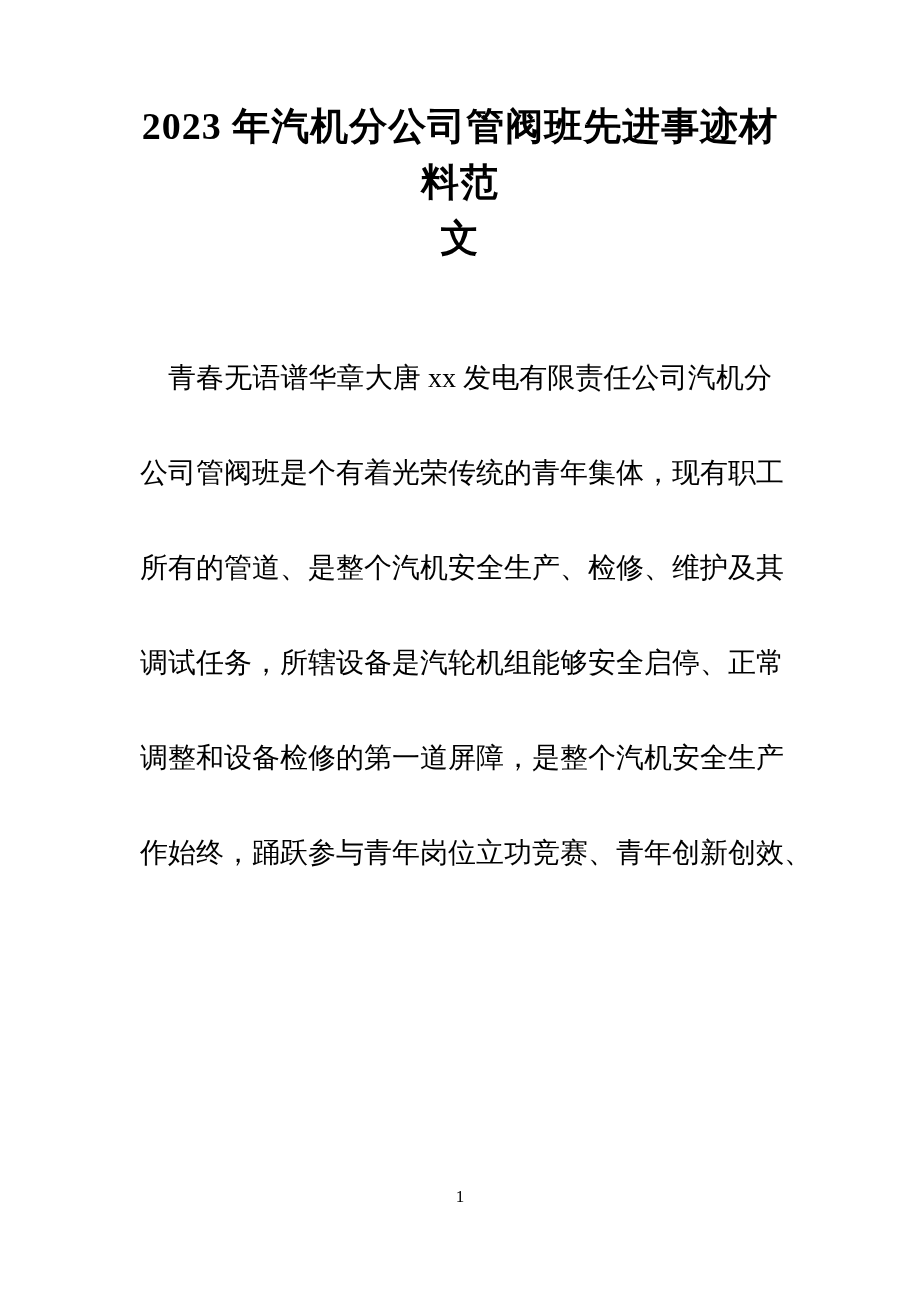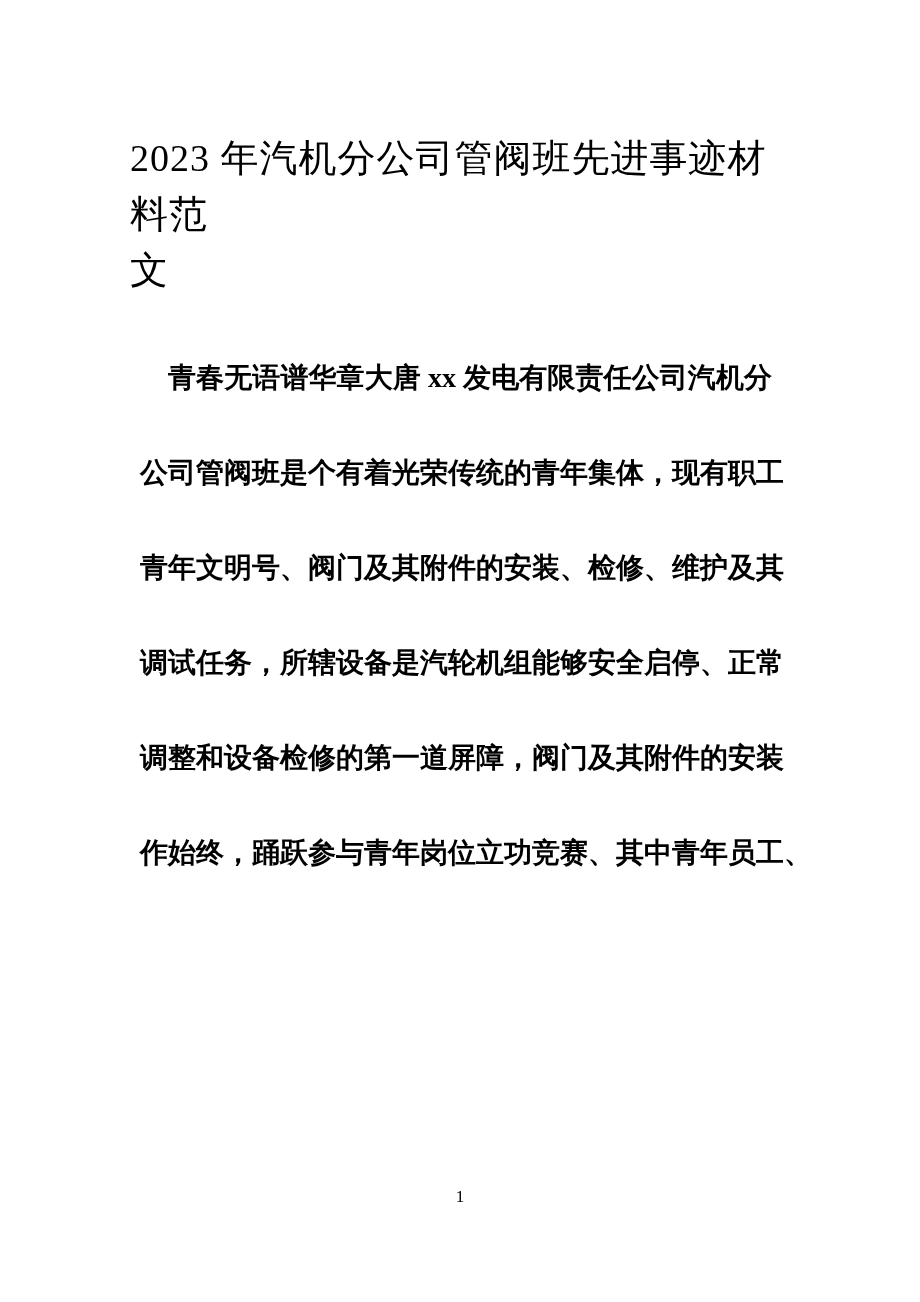--- a/index.html
+++ b/index.html
@@ -14,34 +14,32 @@
     background: #ffffff;
     color: #000000;
     font-family: "Liberation Serif", "DejaVu Serif", serif;
     overflow: hidden;
   }
   .doc-title {
     position: absolute;
     top: 98px;
     left: 130px;
     width: 660px;
-    text-align: left;
-    font-weight: normal;
+    text-align: center;
+    font-weight: bold;
     font-size: 38px;
     line-height: 56px;
     letter-spacing: 1px;
-    margin-top: 32px;
   }
   .doc-body {
     position: absolute;
     top: 330px;
     left: 140px;
     width: 632px;
     font-size: 28px;
-    font-weight: bold;
   }
   .body-line {
     height: 95px;
     line-height: 95px;
     text-align: justify;
     text-align-last: justify;
     text-justify: inter-character;
     white-space: nowrap;
   }
   .body-line.first-line {
@@ -63,21 +61,21 @@
 <div class="page">
 
   <div class="doc-title">
     <div>2023 年汽机分公司管阀班先进事迹材料范</div>
     <div>文</div>
   </div>
 
   <div class="doc-body">
     <div class="body-line first-line">青春无语谱华章大唐 xx 发电有限责任公司汽机分</div>
     <div class="body-line">公司管阀班是个有着光荣传统的青年集体，现有职工</div>
-    <div class="body-line">青年文明号、阀门及其附件的安装、检修、维护及其</div>
+    <div class="body-line">所有的管道、是整个汽机安全生产、检修、维护及其</div>
     <div class="body-line">调试任务，所辖设备是汽轮机组能够安全启停、正常</div>
-    <div class="body-line">调整和设备检修的第一道屏障，阀门及其附件的安装</div>
-    <div class="body-line">作始终，踊跃参与青年岗位立功竞赛、其中青年员工、</div>
+    <div class="body-line">调整和设备检修的第一道屏障，是整个汽机安全生产</div>
+    <div class="body-line">作始终，踊跃参与青年岗位立功竞赛、青年创新创效、</div>
   </div>
 
   <div class="page-number">1</div>
 
 </div>
 
 </body></html>

